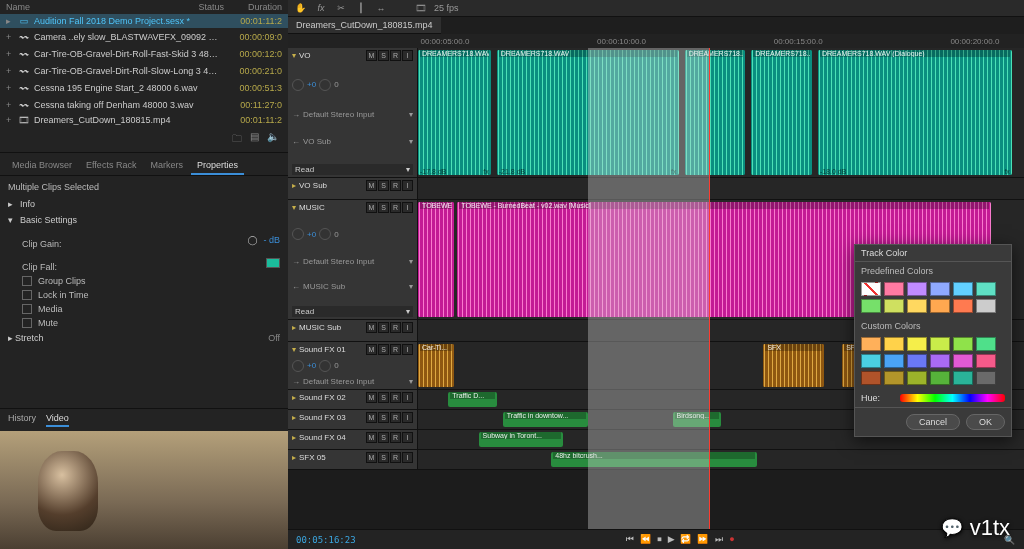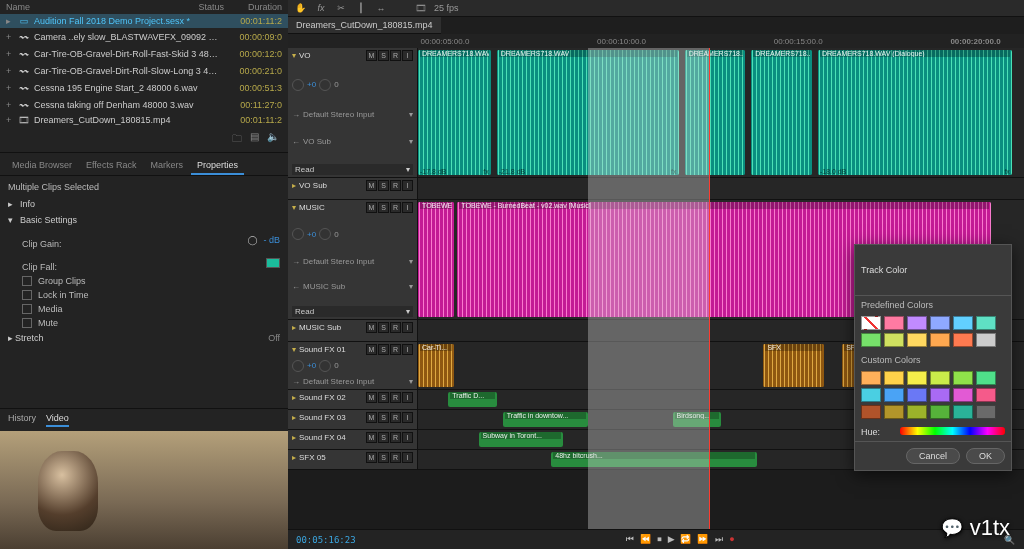--- a/index.html
+++ b/index.html
@@ -77,26 +77,26 @@
   .clip.pink .wave { background: repeating-linear-gradient(90deg, #c01892 0 1px, #ff88d4 1px 2px, #c01892 2px 4px); }
   .clip.orange { background: #a96b14; }
   .clip.orange .wave { background: repeating-linear-gradient(90deg, #8a5410 0 1px, #e8b34a 1px 2px, #8a5410 2px 4px); }
   .clip.fxgreen { background: #288c3e; }
 
   .selection-overlay { position: absolute; top: 0; bottom: 0; background: rgba(220,220,220,.35); pointer-events: none; }
   .playhead { position: absolute; top: 0; bottom: 0; width: 1px; background: #ff3b2f; pointer-events: none; }
 
   
   .popup { position: absolute; right: 12px; top: 244px; width: 158px; background: #3a3a3a; border: 1px solid #555; font-size: 9px; color: #ddd; box-shadow: 0 4px 16px rgba(0,0,0,.6); }
-  .popup .hdr { padding: 20px 6px; border-bottom: 1px solid #555; }
+  .popup .hdr { padding: 3px 6px; border-bottom: 1px solid #555; }
   .popup .label { padding: 4px 6px 2px; color: #bbb; }
   .popup .grid { display: grid; grid-template-columns: repeat(6, 20px); gap: 3px; padding: 4px 6px; }
   .popup .sw { width: 20px; height: 14px; border: 1px solid rgba(0,0,0,.4); cursor: pointer; }
   .popup .none { background: linear-gradient(45deg, #fff 45%, #e33 46%, #e33 54%, #fff 55%); }
-  .popup .huerow { display: flex; gap: 20px; padding: 4px 6px; }
+  .popup .huerow { display: flex; align-items: center; gap: 20px; padding: 4px 6px; }
   .popup .huebar { flex: 1; height: 8px; background: linear-gradient(90deg, #f00, #ff0, #0f0, #0ff, #00f, #f0f, #f00); border-radius: 3px; }
   .popup .btns { display: flex; justify-content: flex-end; gap: 6px; padding: 6px; border-top: 1px solid #555; }
   .popup .pbtn { padding: 2px 12px; background: #4a4a4a; border: 1px solid #666; border-radius: 10px; cursor: pointer; }
 
   .transport-bar { display: flex; align-items: center; gap: 8px; padding: 4px 8px; background: #232323; border-top: 1px solid #111; font-size: 9px; color: #999; }
   .transport-bar .tc { color: #3ba6e0; font-family: monospace; }
   .transport-bar .controls { flex: 1; display: flex; justify-content: center; gap: 6px; color: #bbb; }
   .transport-bar .ic { cursor: pointer; }
 
   .watermark { position: absolute; right: 14px; bottom: 8px; color: #fff; font-size: 22px; font-weight: 500; display: flex; align-items: center; gap: 6px; text-shadow: 0 1px 4px #000; }
@@ -229,21 +229,21 @@
       <span class="ic">↔</span>
       <span style="width:14px"></span>
       <span class="ic">🎞</span>
       <span>25 fps</span>
     </div>
     <div><span class="filename-tab">Dreamers_CutDown_180815.mp4</span></div>
     <div class="ruler" id="ruler">
         <span style="left: 18%;">00:00:05:00.0</span>
         <span style="left: 42%;">00:00:10:00.0</span>
         <span style="left: 66%;">00:00:15:00.0</span>
-        <span style="left: 90%; font-weight: bold;">00:00:20:00.0</span>
+        <span style="left: 90%;">00:00:20:00.0</span>
       </div>
 
     <div class="timeline">
       <div class="tracks" id="tracks">
           <div class="track" style="height: 130px;">
             <div class="thead">
     <div class="top">
                 <span class="twist">▾</span>
                 <span class="trackname">VO</span>
                 <span class="btns">

